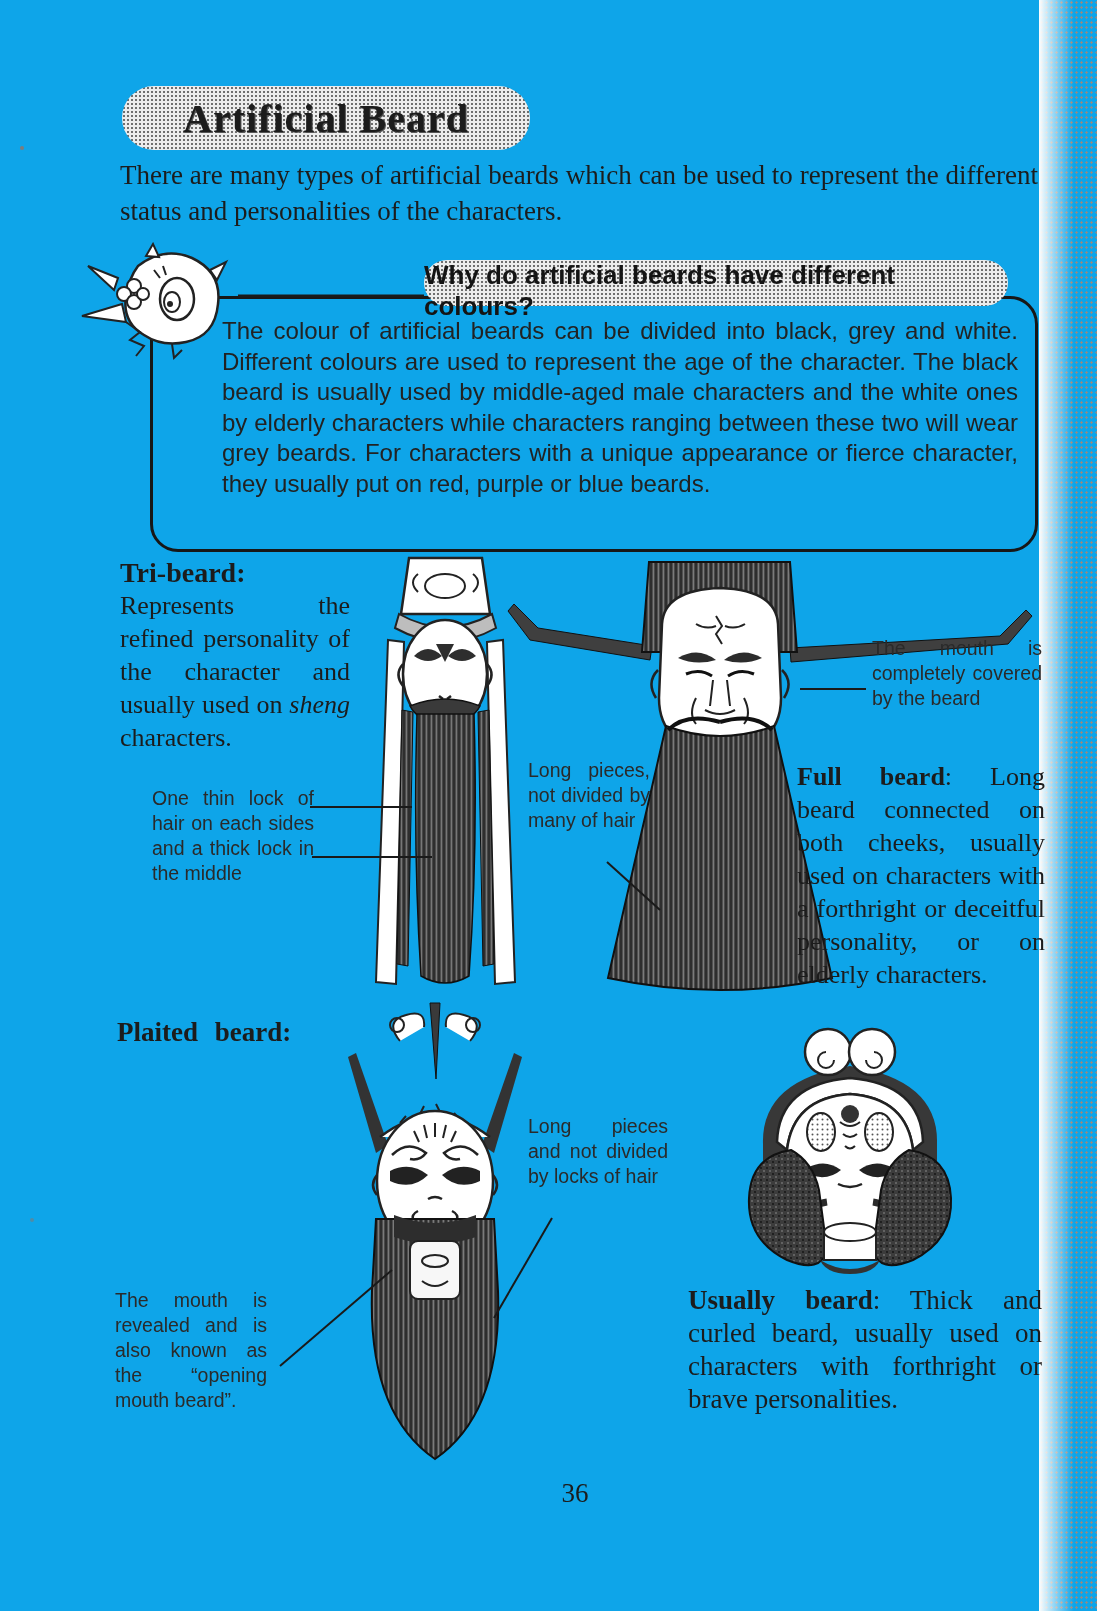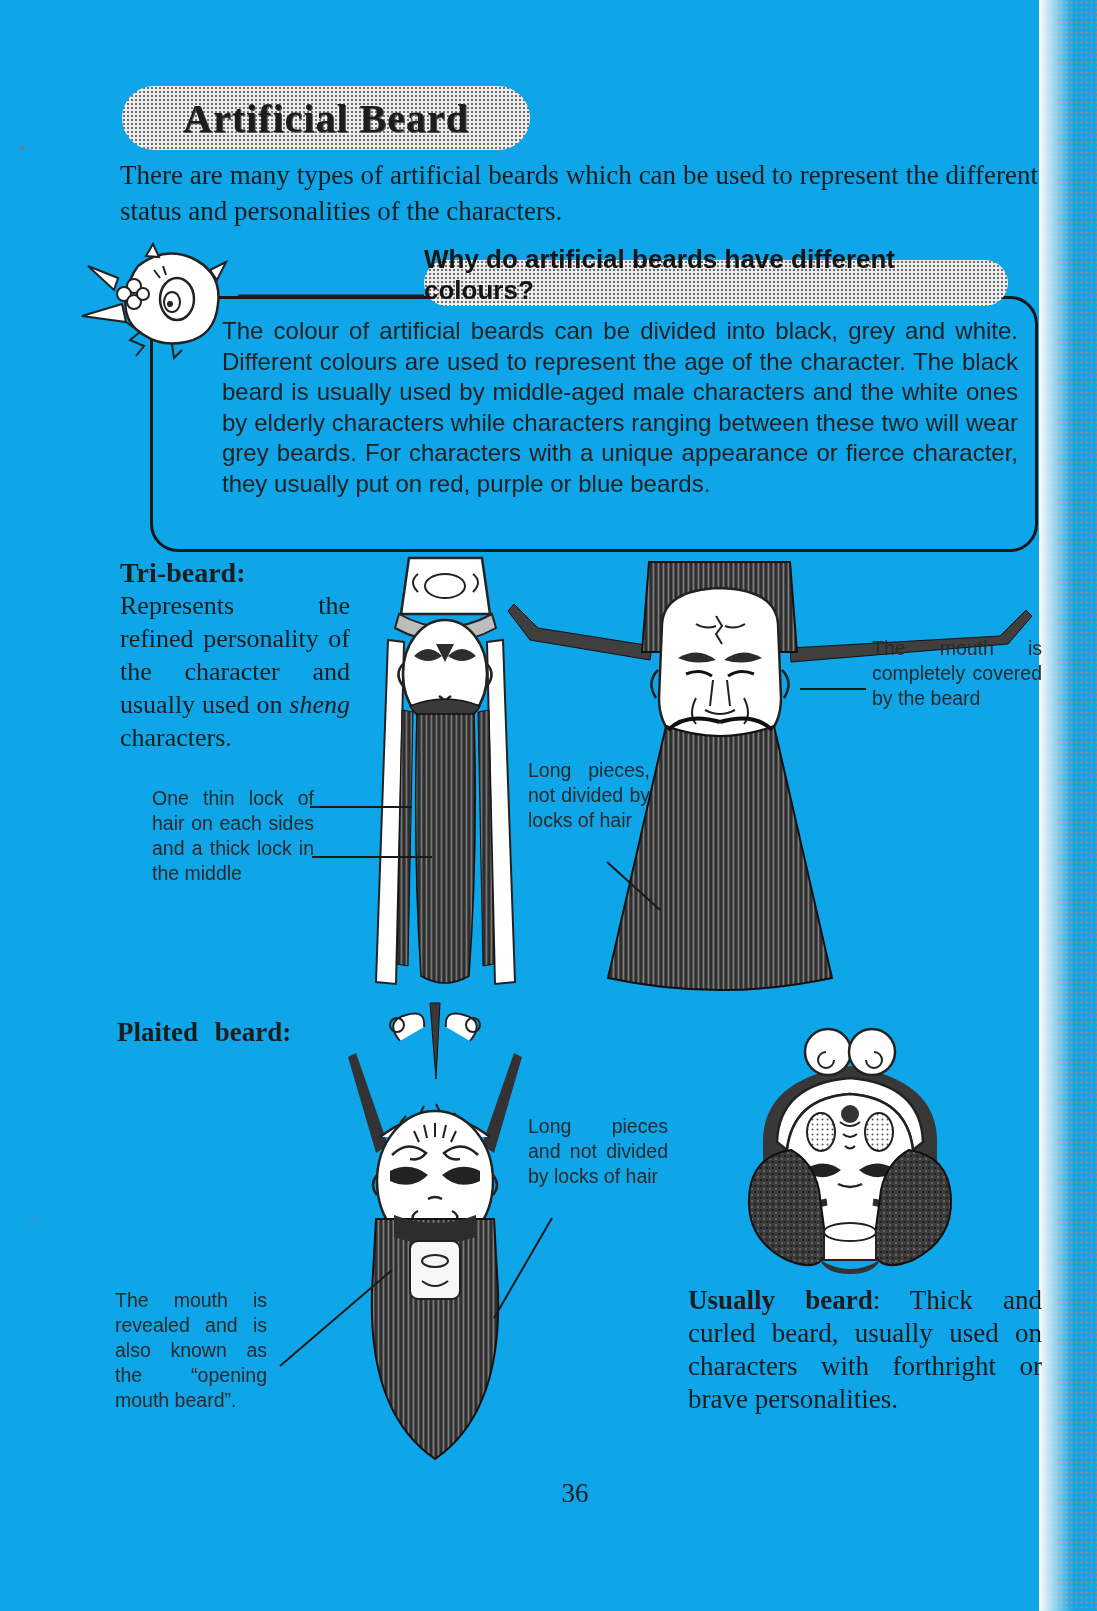--- a/index.html
+++ b/index.html
@@ -25,21 +25,21 @@
   .intro{
     left:120px; top:158px; width:918px;
     font-size:27px; line-height:1.32; text-align:justify;
   }
   .callout-box{
     left:150px; top:296px; width:882px; height:250px;
     border:3px solid #171717; border-radius:28px; background:transparent;
   }
   .q-pill{
     left:424px; top:260px; width:584px; height:46px; border-radius:23px;
-    display:flex; align-items:flex-end; justify-content:center;
+    display:flex; align-items:flex-start; justify-content:center;
   }
   .q-pill span{
     font-family:"Liberation Sans", sans-serif; font-size:26px; font-weight:bold;
     color:#141414;
   }
   .callout-body{
     left:222px; top:316px; width:796px;
     font-family:"Liberation Sans", sans-serif;
     font-size:24px; line-height:30.5px; text-align:justify; color:#222;
   }
@@ -161,22 +161,25 @@
     <path d="M178,108 q20,-12 38,2 q-20,6 -38,-2 z" fill="#2c2c2c"></path>
     <path d="M262,108 q-20,-12 -38,2 q20,6 38,-2 z" fill="#2c2c2c"></path>
     <path d="M186,124 q14,-6 26,2 M254,124 q-14,-6 -26,2" stroke="#111" stroke-width="3" fill="none"></path>
     <path d="M213,130 l-3,26 M227,130 l3,26 M205,160 q15,8 30,0" fill="none" stroke="#222" stroke-width="2"></path>
     <path d="M196,148 q-8,16 0,26 M244,148 q8,16 0,26" fill="none" stroke="#222" stroke-width="2"></path>
     <path d="M166,176 Q220,196 274,176 L332,428 Q220,452 108,428 Z" fill="url(#hairB)" stroke="#111" stroke-width="2"></path>
     <path d="M220,172 q-34,-10 -52,8 M220,172 q34,-10 52,8" stroke="#111" stroke-width="4" fill="none"></path>
   </svg>
 
   <div class="abs small-label lbl-mouthcov">The mouth is completely covered by the beard</div>
-  <div class="abs small-label lbl-longpieces">Long pieces, not divided by locks of hair</div>
-
+  <div class="abs small-label lbl-longpieces">Long pieces, not divided by many of hair</div>
+
+  <div class="abs serif-col full-col">
+    <b>Full beard</b><span>: Long beard connected on both cheeks, usually used on characters with a forthright or deceitful personality, or on elderly characters.</span>
+  </div>
 
   <div class="abs serif-col plait-col">
     <span class="col-head">Plaited beard:</span>
   </div>
 
   <svg class="abs" style="left:340px;top:995px" width="190" height="480" viewBox="0 0 190 480">
     <defs>
       <pattern id="hairC" width="5" height="10" patternUnits="userSpaceOnUse">
         <rect width="5" height="10" fill="#4a4a4a"></rect>
         <line x1="1" y1="0" x2="1" y2="10" stroke="#1b1b1b" stroke-width="1.2"></line>

